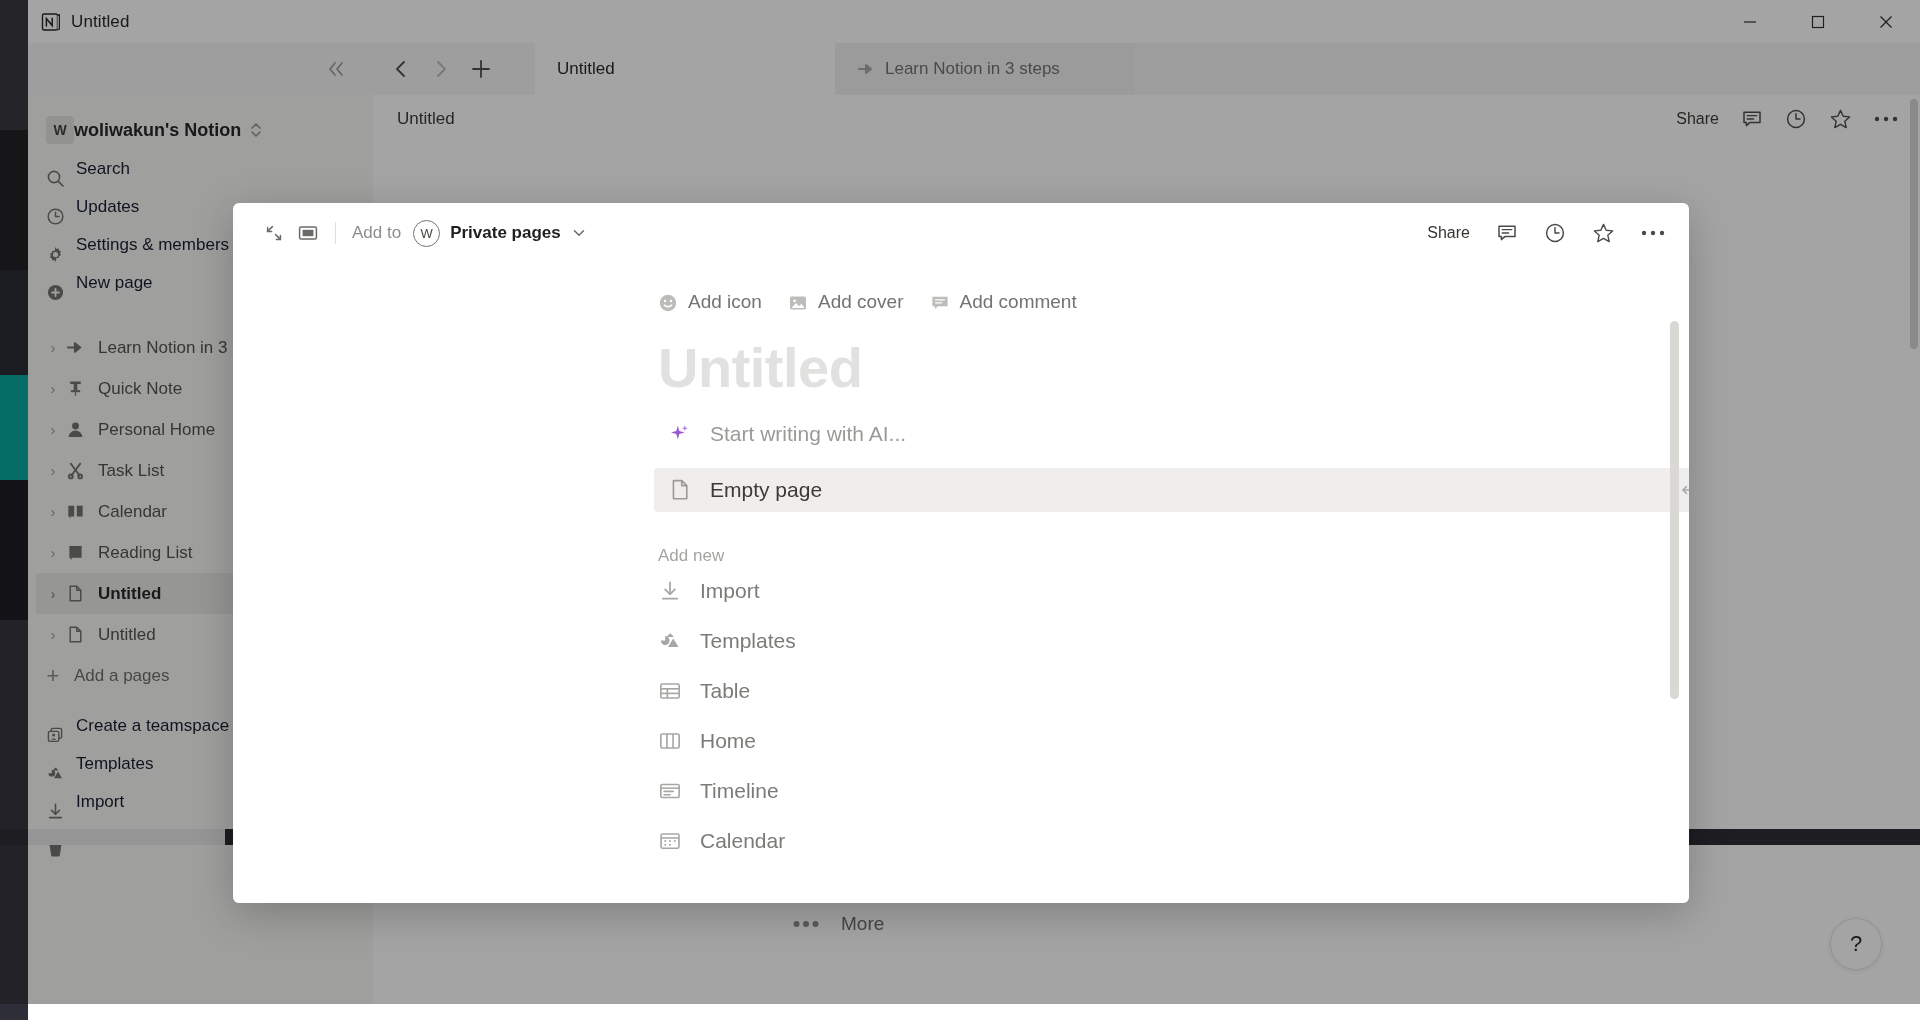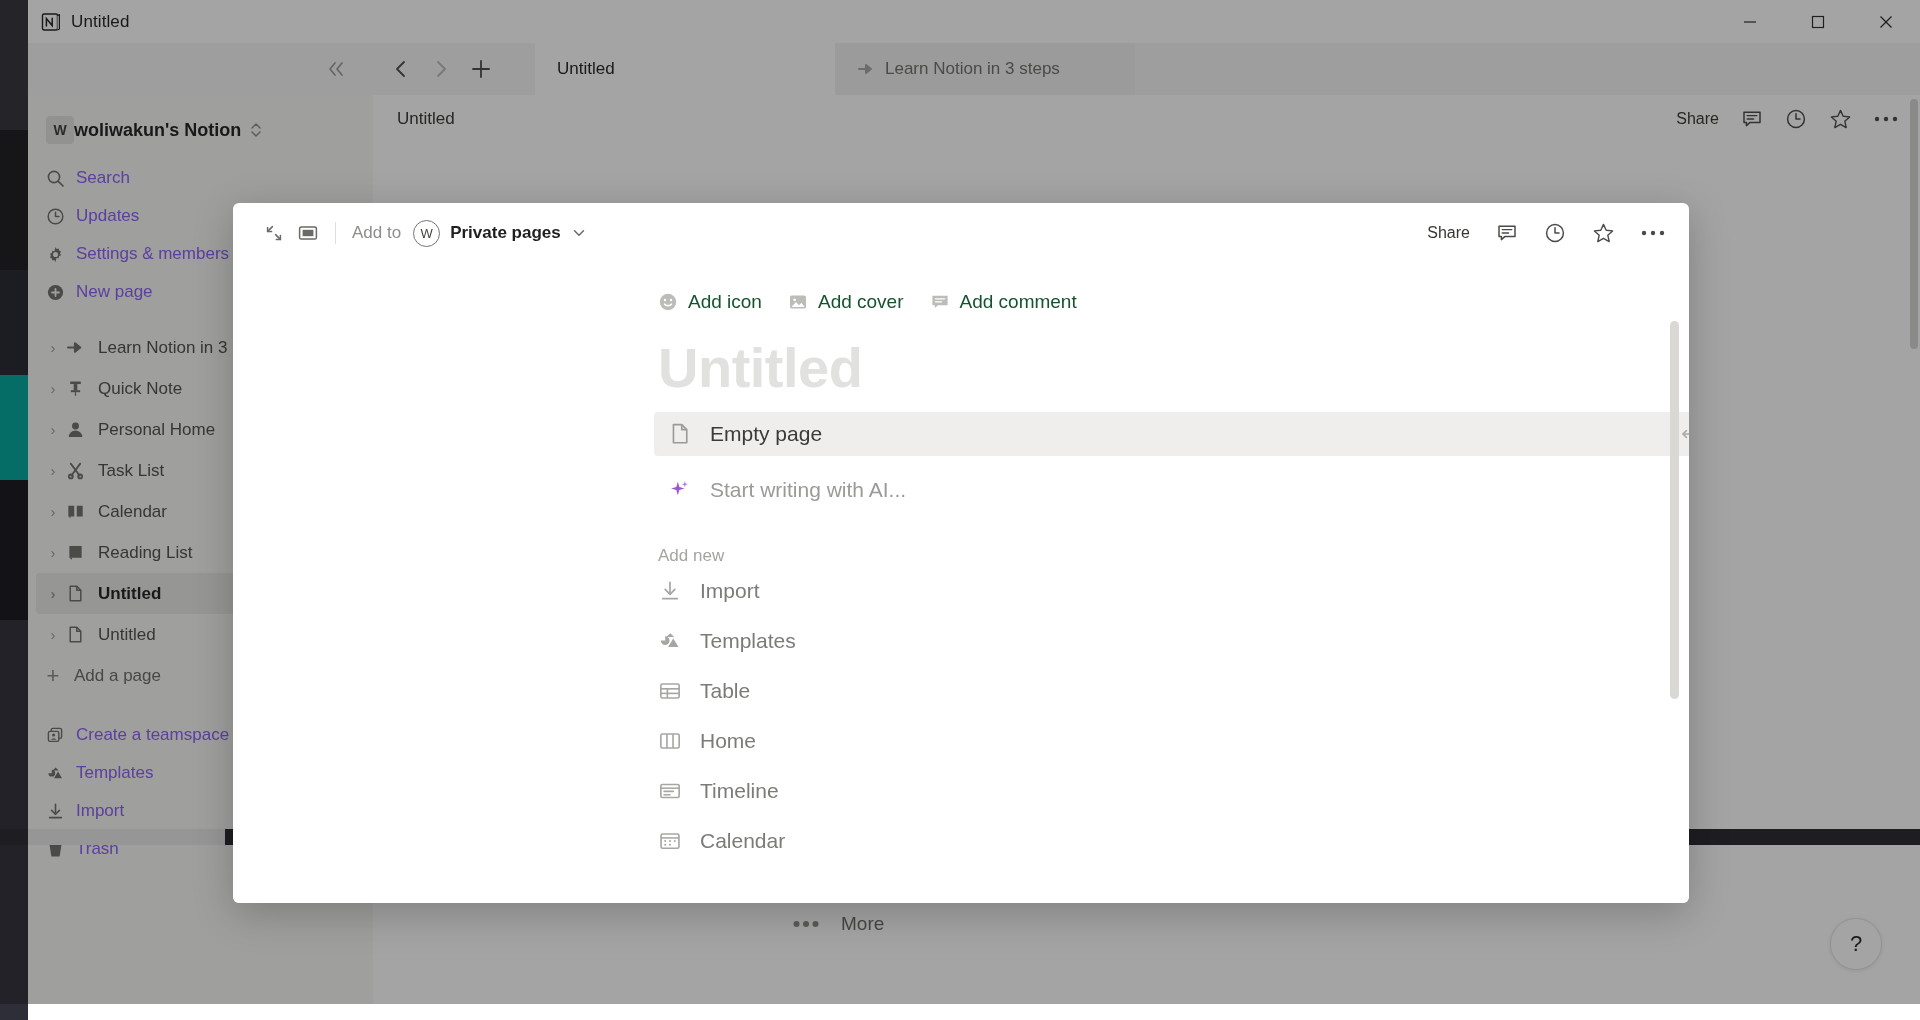--- a/index.html
+++ b/index.html
@@ -81,22 +81,22 @@
   .ws-row { display:flex; align-items:center; height:42px; margin:6px 8px 8px 8px; padding:0 10px; border-radius:4px; }
   .ws-avatar {
     width:28px; height:28px; border-radius:4px; background:#e3e2e0;
     display:flex; align-items:center; justify-content:center;
     font-size:14px; font-weight:700; color:#3b3b39;
   }
   .ws-name { font-size:18px; font-weight:700; color:#1f1f1f; white-space:nowrap; }
   .ws-chevrons { margin-left:8px; color:#8e8d8a; display:flex; }
 
   .nav-item {
-    display:flex; align-items:center; height:38px; margin:0 8px; padding:0 10px;
-    border-radius:4px; color:#8b5cf6; font-size:17px; white-space:nowrap;
+    display:flex; height:38px; margin:0 8px; padding:0 10px;
+    border-radius:4px; color:#0f172a; font-size:17px; white-space:nowrap;
   }
   .nav-item .ic { width:26px; display:flex; align-items:center; justify-content:flex-start; color:#6f6e6a; }
   .nav-item .lbl { margin-left:4px; }
 
   .sec-gap { height:16px; }
 
   .page-item {
     display:flex; align-items:center; height:41px; margin:0 8px; padding:0 4px;
     border-radius:4px; color:#4f4e48; font-size:17px; white-space:nowrap;
   }
@@ -170,21 +170,21 @@
   .mh-space { font-size:17px; font-weight:600; color:#1f1f1f; }
   .mh-caret { margin-left:10px; color:#6a6a67; display:flex; }
   .mh-right { margin-left:auto; display:flex; align-items:center; gap:26px; }
   .mh-right .share-txt { font-size:16px; color:#37352f; }
   .mh-right .act { color:#4a4a47; display:flex; align-items:center; }
 
   .modal-body { position:relative; height:640px; padding:0 0 0 0; }
   .modal-inner { padding-left:425px; padding-right:60px; }
 
   .add-row { display:flex; align-items:center; gap:26px; margin-top:28px; }
-  .add-chip { display:flex; align-items:center; gap:10px; color:#14532d; font-size:19px; }
+  .add-chip { display:flex; align-items:flex-end; gap:10px; color:#737373; font-size:19px; }
   .add-chip .cic { display:flex; align-items:center; color:#bdbcb9; }
 
   .doc-title {
     margin-top:22px; font-size:56px; font-weight:700; color:#e1e1df; letter-spacing:-0.5px;
   }
 
   .opt-row {
     display:flex; align-items:center; height:44px; margin-top:12px;
     border-radius:4px; padding:0 16px 0 14px; width:1060px; margin-left:-4px;
   }
@@ -439,21 +439,21 @@
           <svg width="19" height="19" viewBox="0 0 18 18">
               <path d="M4 2.2 h6.2 l3.8 3.8 v9.8 h-10 z" fill="none" stroke="currentColor" stroke-width="1.4" stroke-linejoin="round"></path>
               <path d="M10.2 2.2 v3.8 h3.8" fill="none" stroke="currentColor" stroke-width="1.4" stroke-linejoin="round"></path>
             </svg>
         </span>
         <span class="plbl">Untitled</span>
       </div>
 
       <div class="addpage-item">
         <span class="twisty">+</span>
-        <span style="margin-left:8px;">Add a page</span>
+        <span style="margin-left:8px;">Add a pages</span>
       </div>
 
       <div class="sidebar-bottom">
         <div class="nav-item">
           <span class="ic">
             <svg width="19" height="19" viewBox="0 0 19 19">
                 <rect x="5.2" y="2.4" width="10.4" height="10" rx="1.6" fill="none" stroke="currentColor" stroke-width="1.4"></rect>
                 <rect x="2.4" y="5.4" width="10.4" height="10" rx="1.6" fill="#f7f7f5" stroke="currentColor" stroke-width="1.4"></rect>
                 <circle cx="7.6" cy="9" r="1.5" fill="currentColor"></circle>
                 <path d="M5 13.8 a2.9 2.4 0 0 1 5.4 0 z" fill="currentColor"></path>
@@ -635,44 +635,44 @@
                   <line x1="5.4" y1="6.8" x2="14.6" y2="6.8" stroke="#fff" stroke-width="1.3" stroke-linecap="round"></line>
                   <line x1="5.4" y1="9.8" x2="11.6" y2="9.8" stroke="#fff" stroke-width="1.3" stroke-linecap="round"></line>
                 </svg>
             </span>
             <span>Add comment</span>
           </span>
         </div>
 
         <div class="doc-title">Untitled</div>
 
+        <div class="opt-row ai">
+          <span class="oic">
+            <svg width="24" height="24" viewBox="0 0 22 22">
+              <path d="M9 3.4 L10.4 8.2 L15.2 9.6 L10.4 11 L9 15.8 L7.6 11 L2.8 9.6 L7.6 8.2 Z" fill="#9b59d0"></path>
+              <path d="M15.4 3 L16.1 5 L18.1 5.7 L16.1 6.4 L15.4 8.4 L14.7 6.4 L12.7 5.7 L14.7 5 Z" fill="#b07ede"></path>
+            </svg>
+          </span>
+          <span class="olbl">Start writing with AI...</span>
+        </div>
+
         <div class="opt-row highlight">
           <span class="oic">
             <svg width="24" height="24" viewBox="0 0 22 22">
                 <path d="M5 2.4 h7.6 l4.6 4.6 v12 h-12.2 z" fill="none" stroke="currentColor" stroke-width="1.5" stroke-linejoin="round"></path>
                 <path d="M12.6 2.4 v4.6 h4.6" fill="none" stroke="currentColor" stroke-width="1.5" stroke-linejoin="round"></path>
               </svg>
           </span>
           <span class="olbl">Empty page</span>
           <span class="enter-ic">
             <svg width="20" height="20" viewBox="0 0 20 20">
                 <path d="M17 4 v6 H5" fill="none" stroke="currentColor" stroke-width="1.5" stroke-linecap="round" stroke-linejoin="round"></path>
                 <path d="M8.4 6.6 L5 10 L8.4 13.4" fill="none" stroke="currentColor" stroke-width="1.5" stroke-linecap="round" stroke-linejoin="round"></path>
               </svg>
           </span>
-        </div>
-
-        <div class="opt-row ai">
-          <span class="oic">
-            <svg width="24" height="24" viewBox="0 0 22 22">
-              <path d="M9 3.4 L10.4 8.2 L15.2 9.6 L10.4 11 L9 15.8 L7.6 11 L2.8 9.6 L7.6 8.2 Z" fill="#9b59d0"></path>
-              <path d="M15.4 3 L16.1 5 L18.1 5.7 L16.1 6.4 L15.4 8.4 L14.7 6.4 L12.7 5.7 L14.7 5 Z" fill="#b07ede"></path>
-            </svg>
-          </span>
-          <span class="olbl">Start writing with AI...</span>
         </div>
 
         <div class="addnew-label">Add new</div>
 
         <div class="new-row">
           <span class="nic">
             <svg width="24" height="24" viewBox="0 0 22 22">
                 <line x1="11" y1="3" x2="11" y2="13.6" stroke="currentColor" stroke-width="1.6" stroke-linecap="round"></line>
                 <path d="M6.6 9.6 L11 14 L15.4 9.6" fill="none" stroke="currentColor" stroke-width="1.6" stroke-linecap="round" stroke-linejoin="round"></path>
                 <line x1="4.4" y1="18" x2="17.6" y2="18" stroke="currentColor" stroke-width="1.6" stroke-linecap="round"></line>

